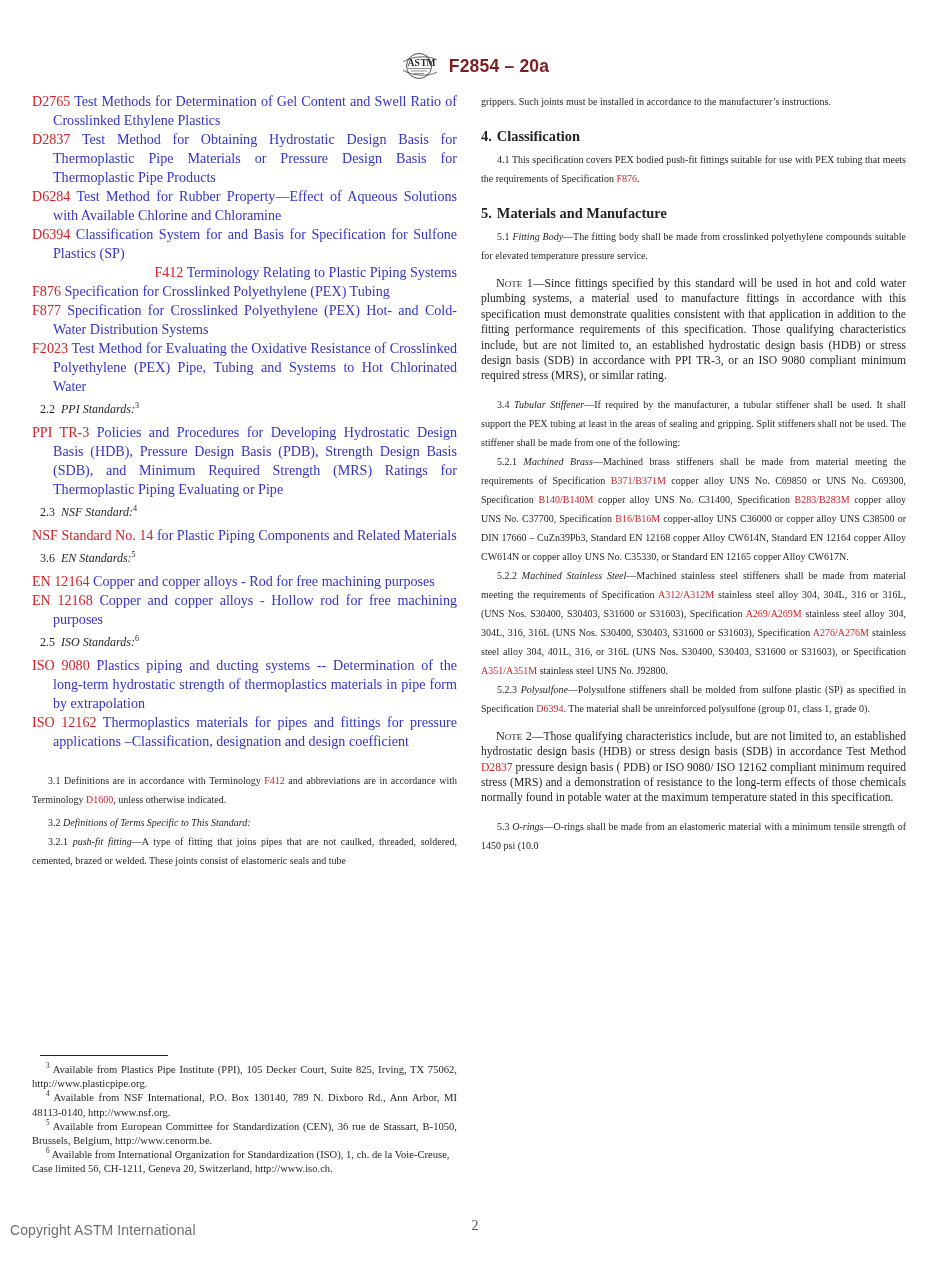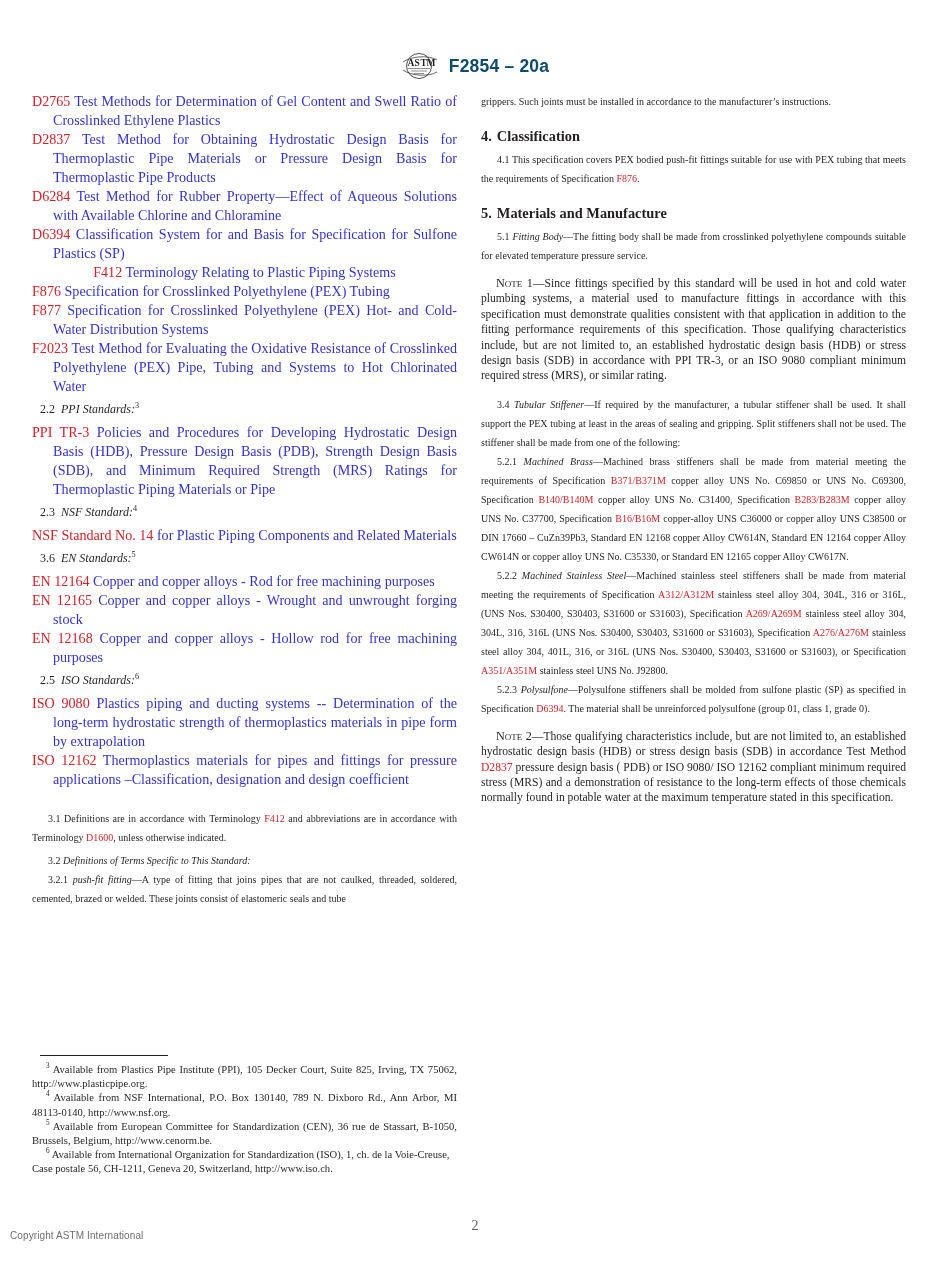--- a/index.html
+++ b/index.html
@@ -36,21 +36,21 @@
   .astm-logo {
     width: 38px;
     height: 28px;
     display: block;
   }
   .header-title {
     font-family: "Liberation Sans", "DejaVu Sans", sans-serif;
     font-size: 17.5px;
     font-weight: bold;
     letter-spacing: 0.2px;
-    color: #0c4a6e;
+    color: #7f1d1d;
     white-space: nowrap;
   }
 
   
   .columns {
     position: absolute;
     top: 92px;
     left: 32px;
     width: 886px;
     display: flex;
@@ -80,21 +80,21 @@
   .ref {
     font-size: 14.1px;
     line-height: 19.0px;
     text-align: justify;
     text-justify: inter-word;
     margin: 0;
     padding-left: 21px;
     text-indent: -21px;
   }
   .ref-last {
-    text-align: center;
+    text-align: right;
   }
 
   .desig {
     color: #d42026;
   }
   .reftext {
     color: #3333cc;
   }
   .inlineref {
     color: #d42026;
@@ -160,24 +160,23 @@
     color: #231f20;
   }
   .fn.last { text-align: left; }
 
   
   .footer-copy {
     position: absolute;
     left: 10px;
     top: 1222px;
     font-family: "Liberation Sans", "DejaVu Sans", sans-serif;
-    font-size: 10px;
+    font-size: 14px;
     color: #6d6e71;
     letter-spacing: 0.1px;
-    margin-top: 8px;
   }
   .footer-page {
     position: absolute;
     left: 0;
     top: 1218px;
     width: 950px;
     text-align: center;
     font-size: 14px;
     color: #58595b;
   }
@@ -224,31 +223,30 @@
       <p class="ref ref-last"><span class="desig">F412</span><span class="reftext"> Terminology Relating to Plastic Piping Systems</span></p>
 
       <p class="ref"><span class="desig">F876</span><span class="reftext"> Specification for Crosslinked Polyethylene (PEX) Tubing</span></p>
 
       <p class="ref"><span class="desig">F877</span><span class="reftext"> Specification for Crosslinked Polyethylene (PEX) Hot- and Cold-Water Distribution Systems</span></p>
 
       <p class="ref"><span class="desig">F2023</span><span class="reftext"> Test Method for Evaluating the Oxidative Resistance of Crosslinked Polyethylene (PEX) Pipe, Tubing and Systems to Hot Chlorinated Water</span></p>
 
       <p class="subhead"><span>2.2</span>&nbsp;&nbsp;<i>PPI Standards:</i><sup>3</sup></p>
 
-      <p class="ref"><span class="desig">PPI TR-3</span><span class="reftext"> Policies and Procedures for Developing Hydrostatic Design Basis (HDB), Pressure Design Basis (PDB), Strength Design Basis (SDB), and Minimum Required Strength (MRS) Ratings for Thermoplastic Piping Materials or Pipe</span></p>
+      <p class="ref"><span class="desig">PPI TR-3</span><span class="reftext"> Policies and Procedures for Developing Hydrostatic Design Basis (HDB), Pressure Design Basis (PDB), Strength Design Basis (SDB), and Minimum Required Strength (MRS) Ratings for Thermoplastic Piping Evaluating or Pipe</span></p>
 
       <p class="subhead"><span>2.3</span>&nbsp;&nbsp;<i>NSF Standard:</i><sup>4</sup></p>
 
       <p class="ref"><span class="desig">NSF Standard No. 14</span><span class="reftext"> for Plastic Piping Components and Related Materials</span></p>
 
       <p class="subhead"><span>3.6</span>&nbsp;&nbsp;<i>EN Standards:</i><sup>5</sup></p>
 
       <p class="ref"><span class="desig">EN 12164</span><span class="reftext"> Copper and copper alloys - Rod for free machining purposes</span></p>
 
-      <p class="ref"><span class="desig">EN 12165</span><span class="reftext"> Copper and copper alloys - Wrought and unwrought forging stock</span></p>
 
       <p class="ref"><span class="desig">EN 12168</span><span class="reftext"> Copper and copper alloys - Hollow rod for free machining purposes</span></p>
 
       <p class="subhead"><span>2.5</span>&nbsp;&nbsp;<i>ISO Standards:</i><sup>6</sup></p>
 
       <p class="ref"><span class="desig">ISO 9080</span><span class="reftext"> Plastics piping and ducting systems -- Determination of the long-term hydrostatic strength of thermoplastics materials in pipe form by extrapolation</span></p>
 
       <p class="ref"><span class="desig">ISO 12162</span><span class="reftext"> Thermoplastics materials for pipes and fittings for pressure applications –Classification, designation and design coefficient</span></p>
 
       <div class="gap-lg"></div>
@@ -299,28 +297,29 @@
       <p class="p indent"><span>5.2.2</span>&nbsp;<i>Machined Stainless Steel</i><span>—Machined stainless steel stiffeners shall be made from material meeting the requirements of Specification </span><span class="inlineref">A312/A312M</span><span> stainless steel alloy 304, 304L, 316 or 316L, (UNS Nos. S30400, S30403, S31600 or S31603), Specification </span><span class="inlineref">A269/A269M</span><span> stainless steel alloy 304, 304L, 316, 316L (UNS Nos. S30400, S30403, S31600 or S31603), Specification </span><span class="inlineref">A276/A276M</span><span> stainless steel alloy 304, 401L, 316, or 316L (UNS Nos. S30400, S30403, S31600 or S31603), or Specification </span><span class="inlineref">A351/A351M</span><span> stainless steel UNS No. J92800.</span></p>
 
       <p class="p indent"><span>5.2.3</span>&nbsp;<i>Polysulfone</i><span>—Polysulfone stiffeners shall be molded from sulfone plastic (SP) as specified in Specification </span><span class="inlineref">D6394</span><span>. The material shall be unreinforced polysulfone (group 01, class 1, grade 0).</span></p>
 
       <div class="gap-md"></div>
 
       <p class="note"><span class="label">Note 2</span><span>—Those qualifying characteristics include, but are not limited to, an established hydrostatic design basis (HDB) or stress design basis (SDB) in accordance Test Method </span><span class="inlineref">D2837</span><span> pressure design basis ( PDB) or ISO 9080/ ISO 12162 compliant minimum required stress (MRS) and a demonstration of resistance to the long-term effects of those chemicals normally found in potable water at the maximum temperature stated in this specification.</span></p>
 
       <div class="gap-md"></div>
 
+      <p class="p indent"><span>5.3</span>&nbsp;<i>O-rings</i><span>—O-rings shall be made from an elastomeric material with a minimum tensile strength of 1450 psi (10.0</span></p>
 
     </div>
   </div>
 
   <div class="footnotes">
     <div class="fn-rule"></div>
     <p class="fn"><sup>3</sup> <span>Available from Plastics Pipe Institute (PPI), 105 Decker Court, Suite 825, Irving, TX 75062, http://www.plasticpipe.org.</span></p>
     <p class="fn"><sup>4</sup> <span>Available from NSF International, P.O. Box 130140, 789 N. Dixboro Rd., Ann Arbor, MI 48113-0140, http://www.nsf.org.</span></p>
     <p class="fn"><sup>5</sup> <span>Available from European Committee for Standardization (CEN), 36 rue de Stassart, B-1050, Brussels, Belgium, http://www.cenorm.be.</span></p>
-    <p class="fn last"><sup>6</sup> <span>Available from International Organization for Standardization (ISO), 1, ch. de la Voie-Creuse, Case postale 56, CH-1211, Geneva 20, Switzerland, http://www.iso.ch.</span></p>
+    <p class="fn last"><sup>6</sup> <span>Available from International Organization for Standardization (ISO), 1, ch. de la Voie-Creuse, Case limited 56, CH-1211, Geneva 20, Switzerland, http://www.iso.ch.</span></p>
   </div>
 
   <div class="footer-copy">Copyright ASTM International</div>
   <div class="footer-page">2</div>
 
 </div>
 
 </body></html>

